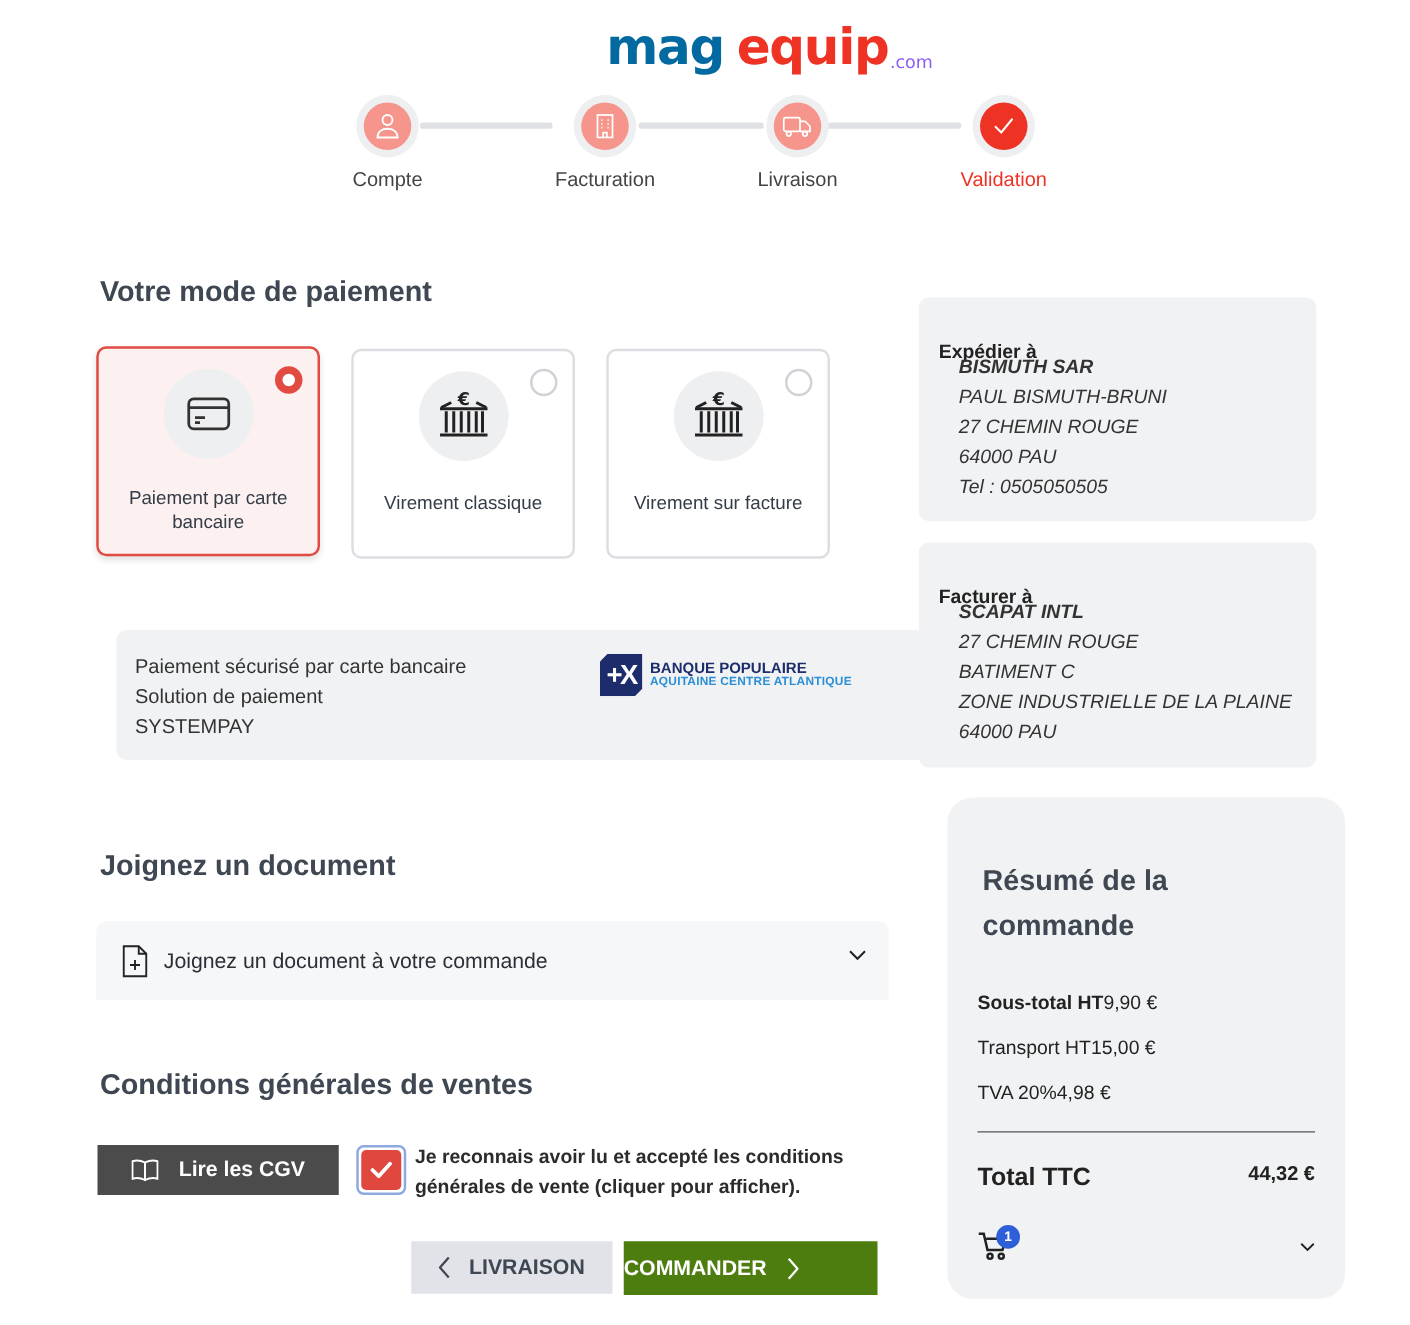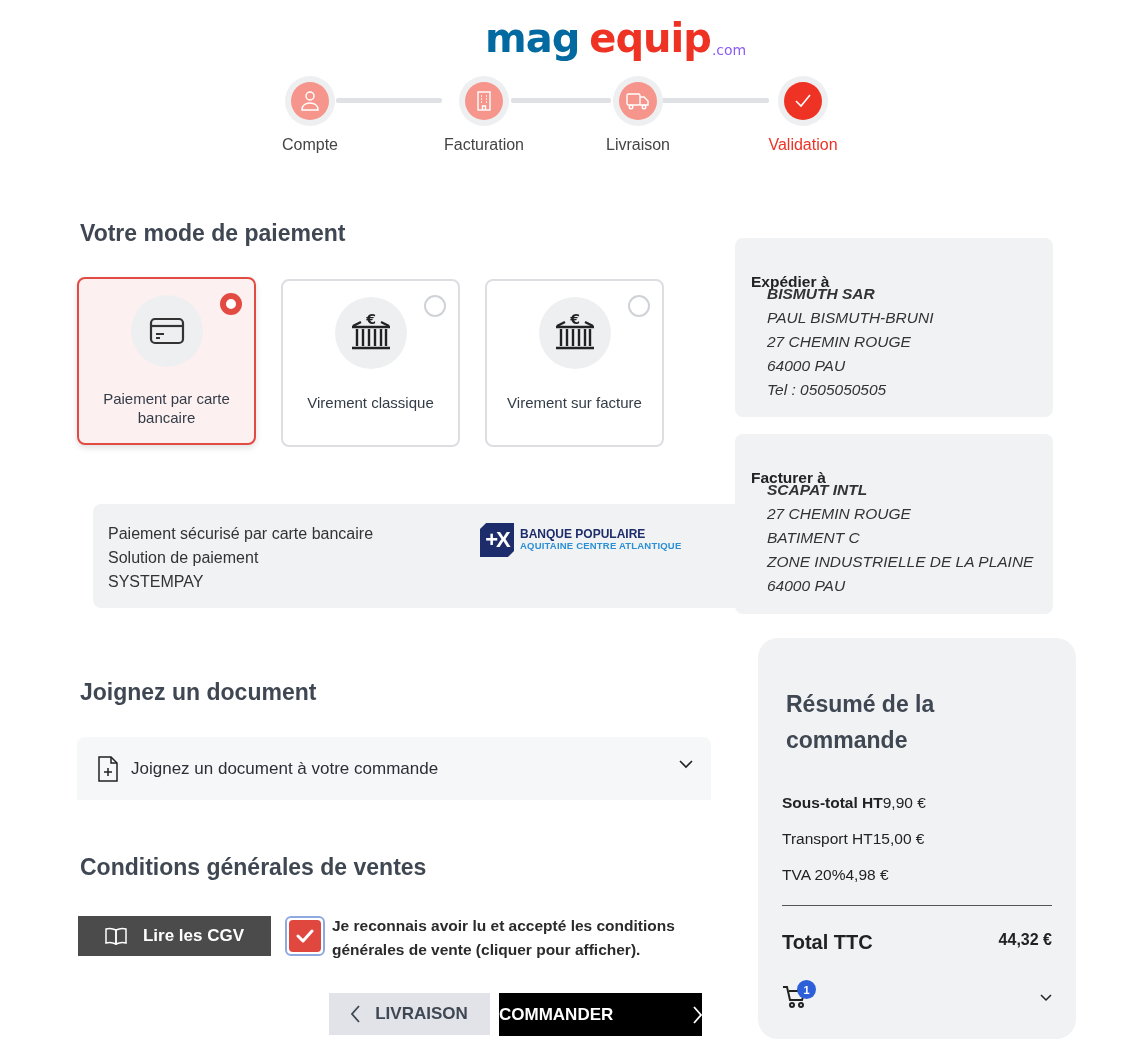--- a/index.html
+++ b/index.html
@@ -51,21 +51,21 @@
   
   .cgv-button { position: absolute; left: 78px; top: 916px; width: 193px; height: 40px; background: #4b4b4b; color: #fff; display: flex; align-items: center; justify-content: center; font-size: 17px; font-weight: bold; }
   .cgv-button .txt { margin-left: 16px; }
   .cgv-check { position: absolute; left: 285px; top: 916px; width: 40px; height: 40px; border: 2px solid #8ea9e0; border-radius: 6px; padding: 2px; }
   .cgv-check .inner { width: 100%; height: 100%; background: #e0473e; border-radius: 4px; display: flex; align-items: center; justify-content: center; }
   .cgv-text { position: absolute; left: 332px; top: 914px; width: 370px; font-size: 15.5px; font-weight: bold; color: #2b2b2b; line-height: 24px; }
 
   
   .btn-back { position: absolute; left: 329px; top: 993px; width: 161px; height: 42px; background: #e1e3e8; display: flex; align-items: center; justify-content: center; font-size: 17px; font-weight: bold; color: #3f4752; }
   .btn-back .txt { margin-left: 14px; }
-  .btn-order { position: absolute; left: 499px; top: 993px; width: 203px; height: 43px; background: #000000; display: flex; align-items: center; justify-content: space-between; font-size: 17px; font-weight: bold; color: #fff; }
+  .btn-order { position: absolute; left: 499px; top: 993px; width: 203px; height: 43px; background: #4d7c0f; display: flex; align-items: center; justify-content: flex-start; font-size: 17px; font-weight: bold; color: #fff; }
   .btn-order .txt { margin-right: 16px; }
 
   
   .addr-box { position: absolute; left: 735px; width: 318px; background: #f1f2f4; border-radius: 8px; }
   .addr-box .title { position: absolute; left: 16px; top: 35px; font-size: 15.5px; font-weight: bold; color: #222; }
   .addr-box .lines { position: absolute; left: 32px; top: 44px; font-size: 15.5px; font-style: italic; color: #333; line-height: 24px; }
   .addr-box .lines .name { font-weight: bold; }
 
   
   .summary { position: absolute; left: 735px; top: 638px; width: 318px; height: 401px; background: #f1f2f4; border-radius: 20px; margin-left: 23px; }

